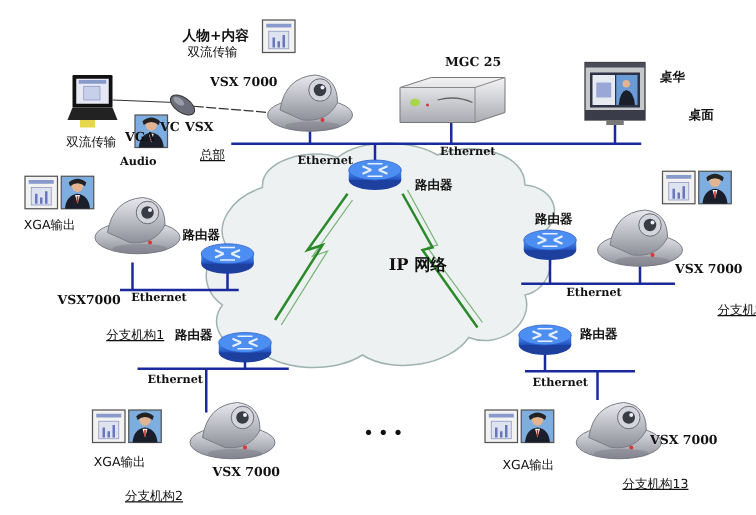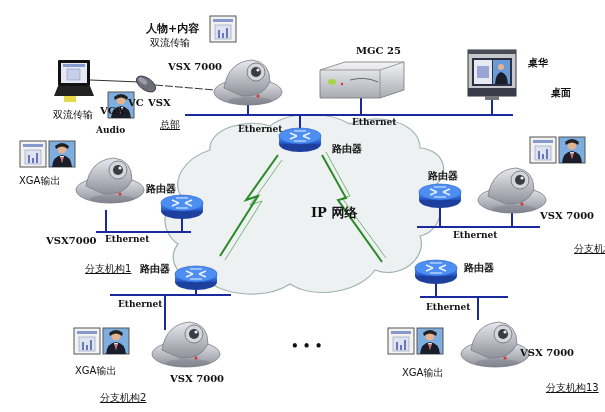--- a/index.html
+++ b/index.html
@@ -209,14 +209,14 @@
   <div class="lbl cn" style="left:428px;top:171px;">路由器</div>
   <div class="lbl sm" style="left:453px;top:231px;">Ethernet</div>
   <div class="lbl" style="left:540px;top:211px;">VSX 7000</div>
   <div class="lbl u" style="left:528px;top:244px;margin-left:46px;">分支机构14</div>
   <div class="lbl cn" style="left:464px;top:263px;">路由器</div>
 
   
   <div class="lbl sm" style="left:426px;top:303px;">Ethernet</div>
   <div class="lbl" style="left:520px;top:348px;">VSX 7000</div>
   <div class="lbl cn" style="left:402px;top:368px;font-weight:normal;">XGA输出</div>
-  <div class="lbl u" style="left:498px;top:383px;margin-left:48px;">分支机构13</div>
+  <div class="lbl u" style="left:498px;top:383px;">分支机构13</div>
 </div>
 
 </body></html>

